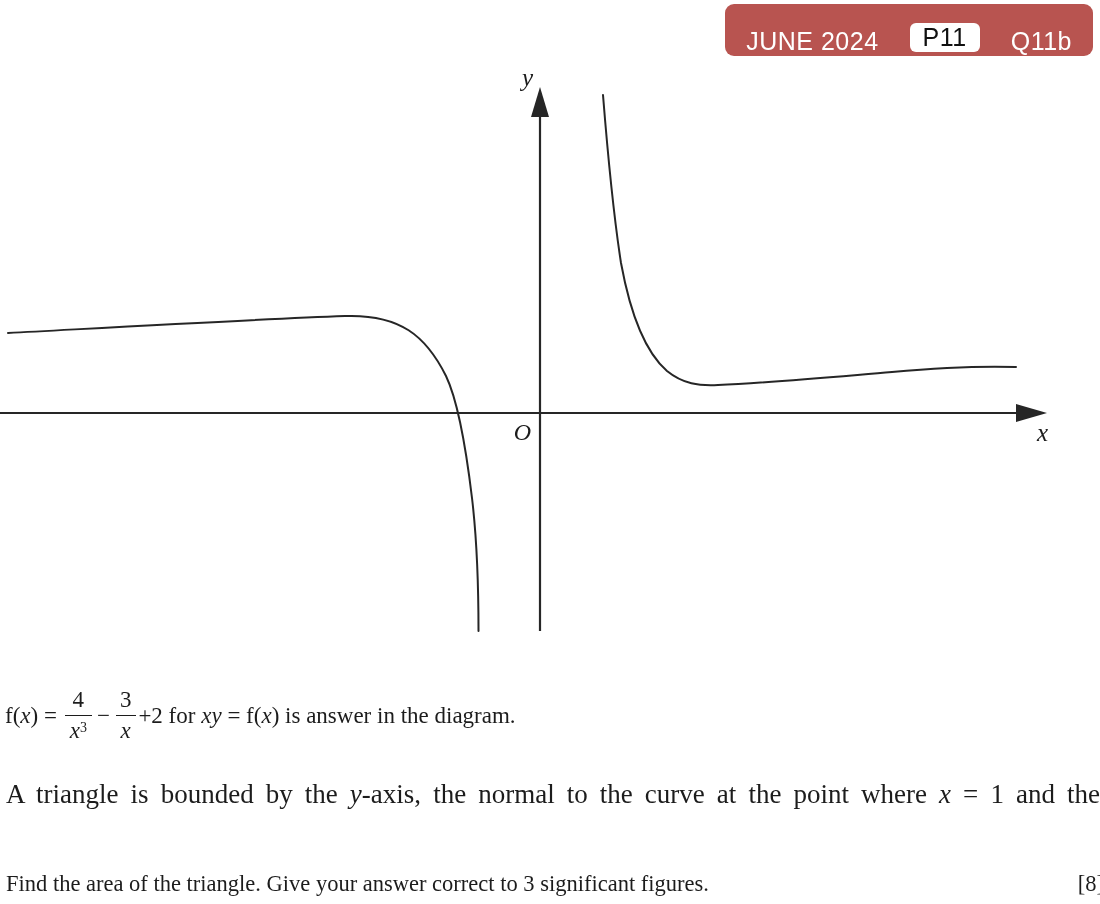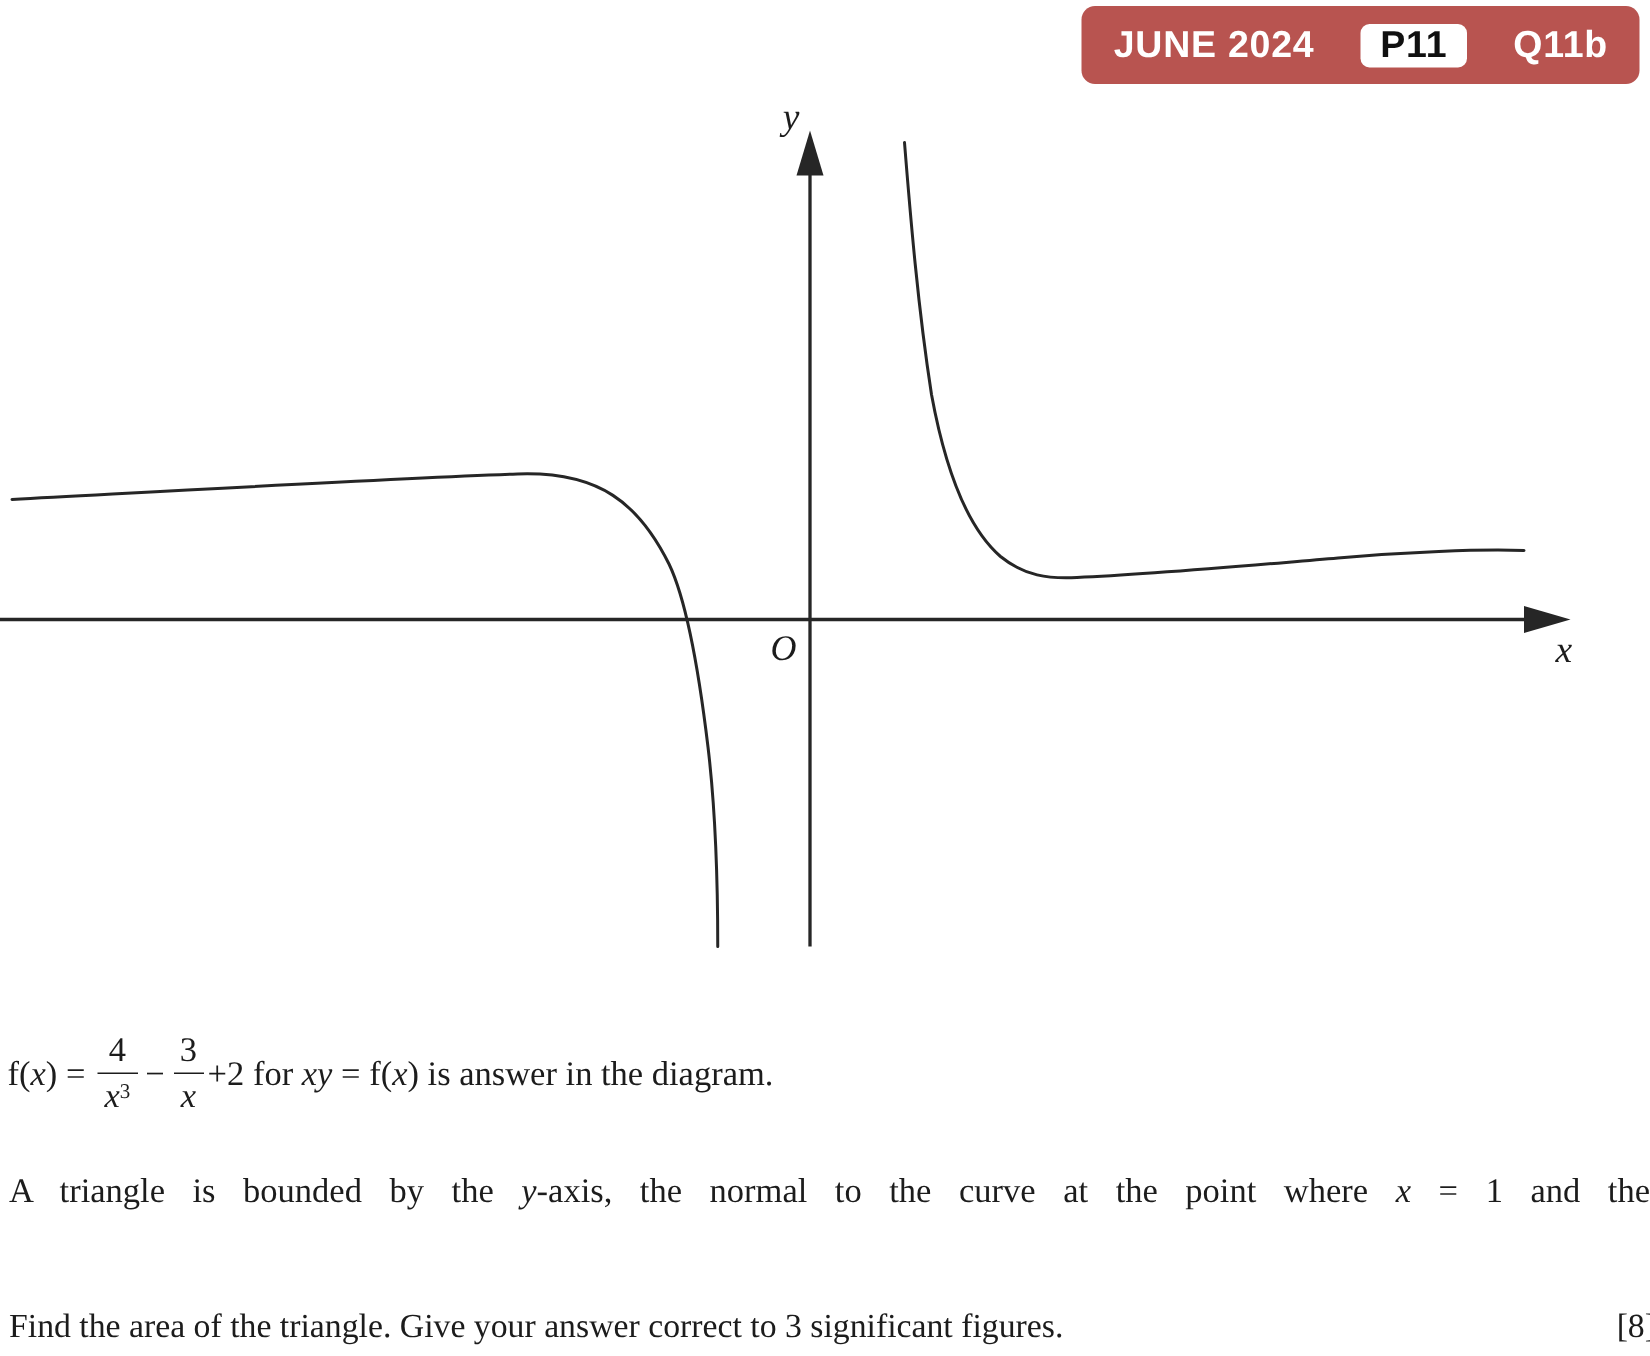--- a/index.html
+++ b/index.html
@@ -7,22 +7,22 @@
   .page {
     position:relative; width:1100px; height:904px;
     background:#ffffff; overflow:hidden;
     font-family:"Liberation Serif", serif; color:#1c1c1c;
   }
 
   
   .badge {
     position:absolute; top:4px; right:7px; height:52px;
     background:var(--badge-red,#b85450); border-radius:9px;
-    display:flex; align-items:center;
-    font-family:"Liberation Sans", sans-serif; font-weight:bold;
+    display:flex; align-items:flex-end;
+    font-family:"Liberation Sans", sans-serif; font-weight:normal;
     font-size:25px; color:#ffffff; letter-spacing:0.5px;
   }
   .badge-seg { display:flex; align-items:center; padding:0 21px; }
   .badge-paper {
     display:flex; align-items:center; padding:0 13px; margin:4px 10px;
     background:#ffffff; color:#101010; border-radius:6px;
   }
 
   
   .graph { position:absolute; top:0; left:0; }
@@ -39,21 +39,21 @@
   .it { font-style:italic; }
   .frac { display:inline-flex; flex-direction:column; align-items:center;
           line-height:1.05; margin:0 2px; }
   .frac .num { padding:0 5px 3px; }
   .frac .den { border-top:1.6px solid #1c1c1c; padding:3px 5px 0; }
   .frac sup { font-size:14px; line-height:0; vertical-align:6px; font-style:normal; }
   .op { padding:0 3px; }
 
   .para2 {
     position:absolute; top:778px; left:6px; right:0;
-    font-size:23px; line-height:32px;
+    font-size:27px; line-height:32px;
   }
   .jline { text-align:justify; text-align-last:justify; }
 
   .final {
     position:absolute; top:871px; left:6px; right:-4px;
     font-size:22.5px; display:flex; justify-content:space-between;
   }
 </style>
 </head>
 <body>

